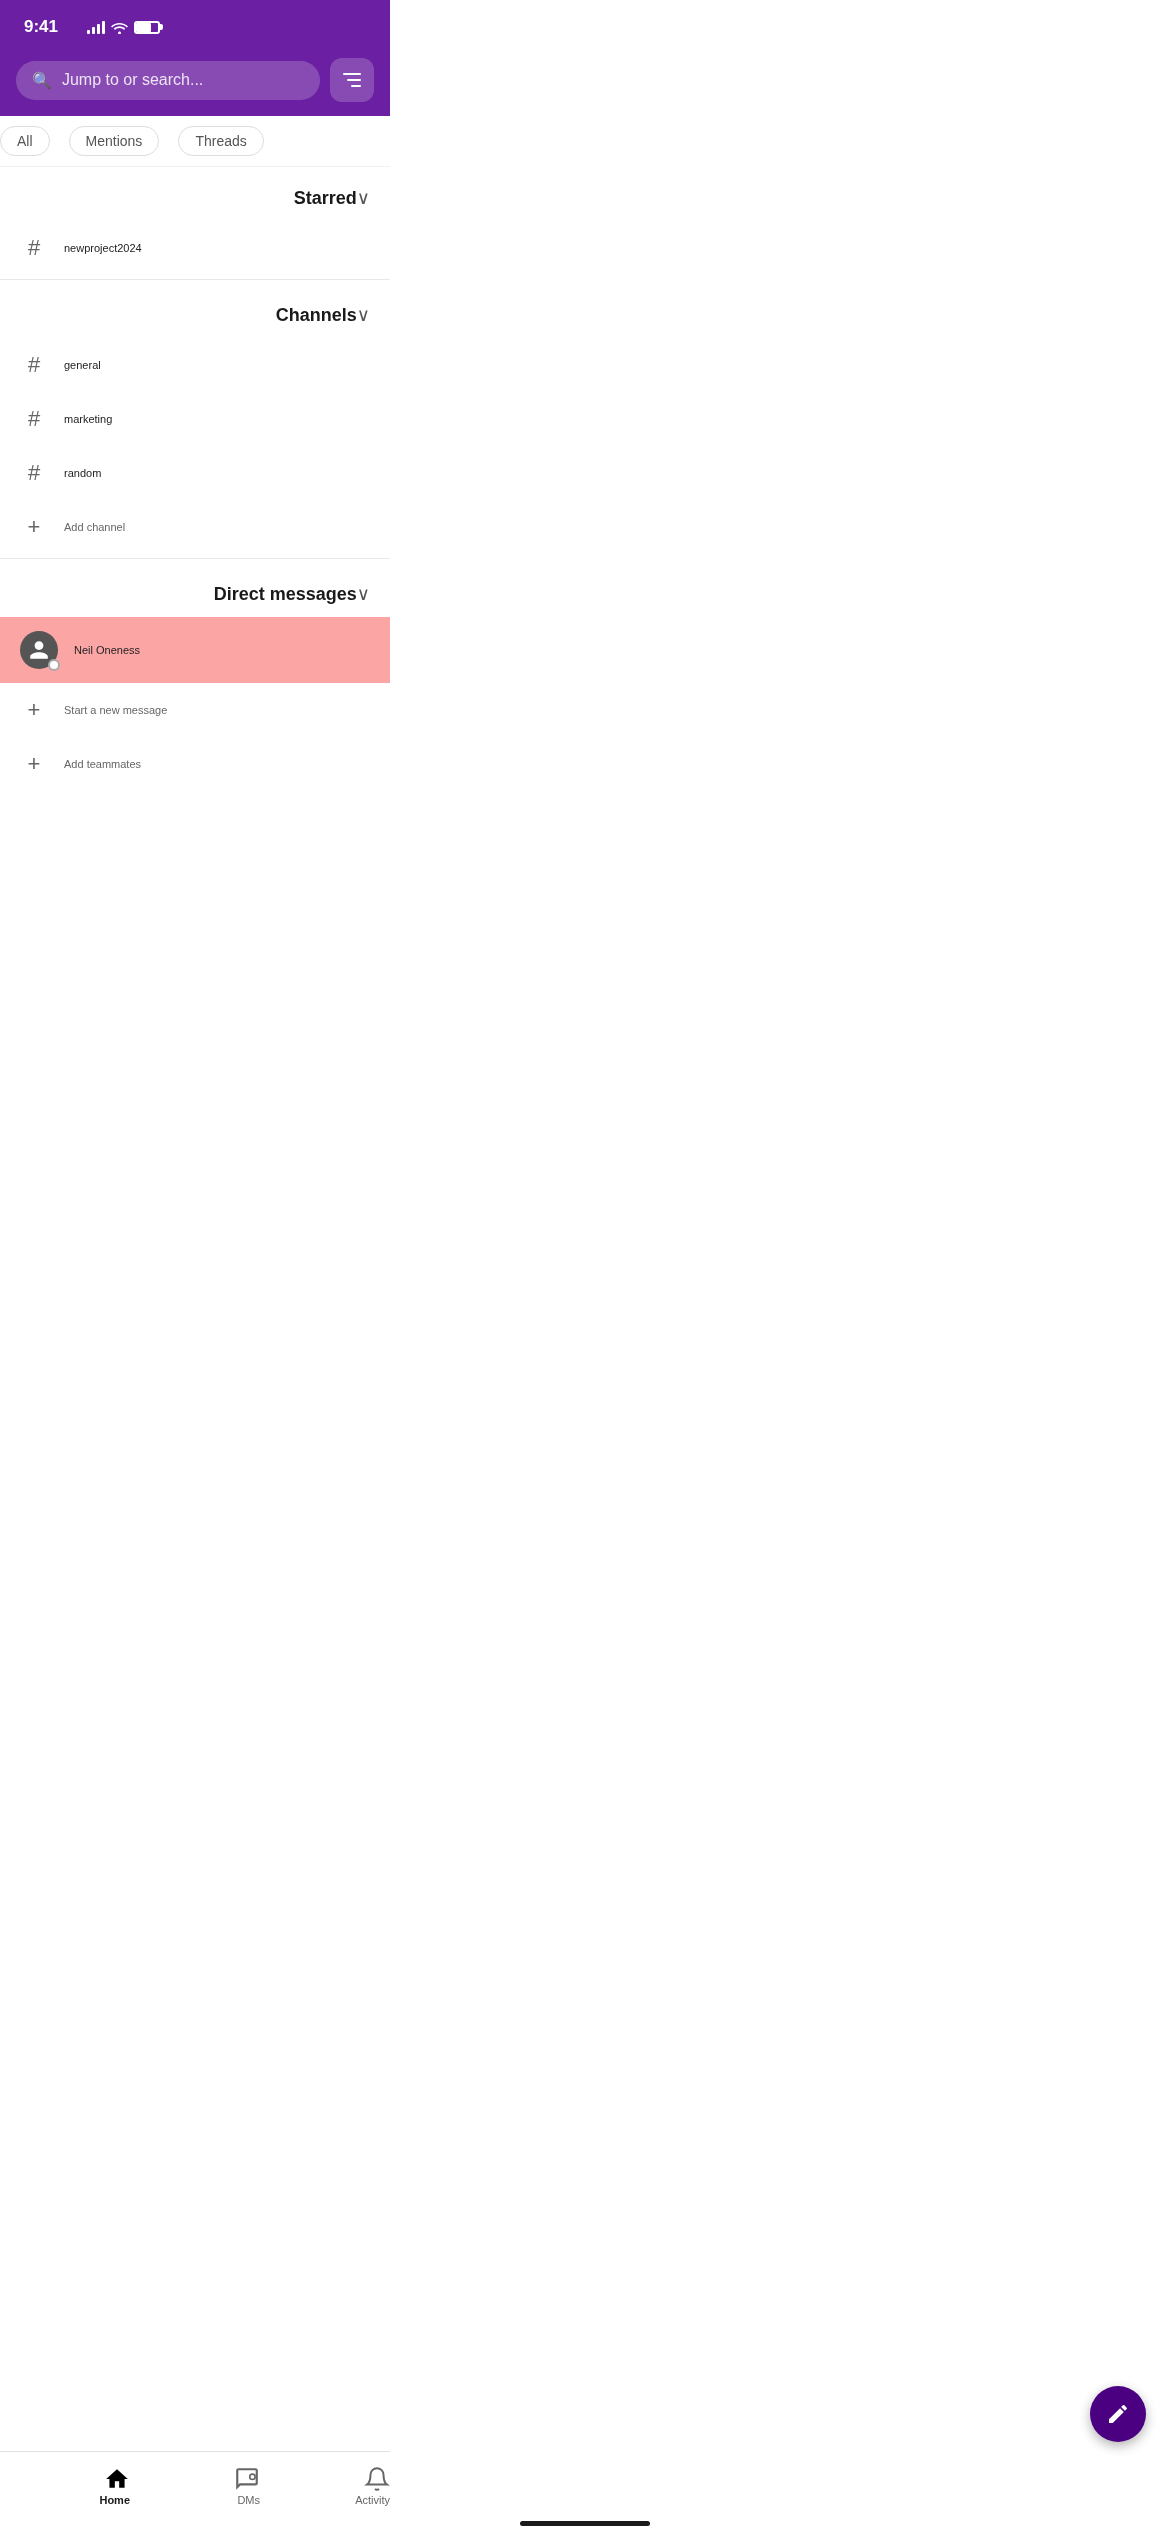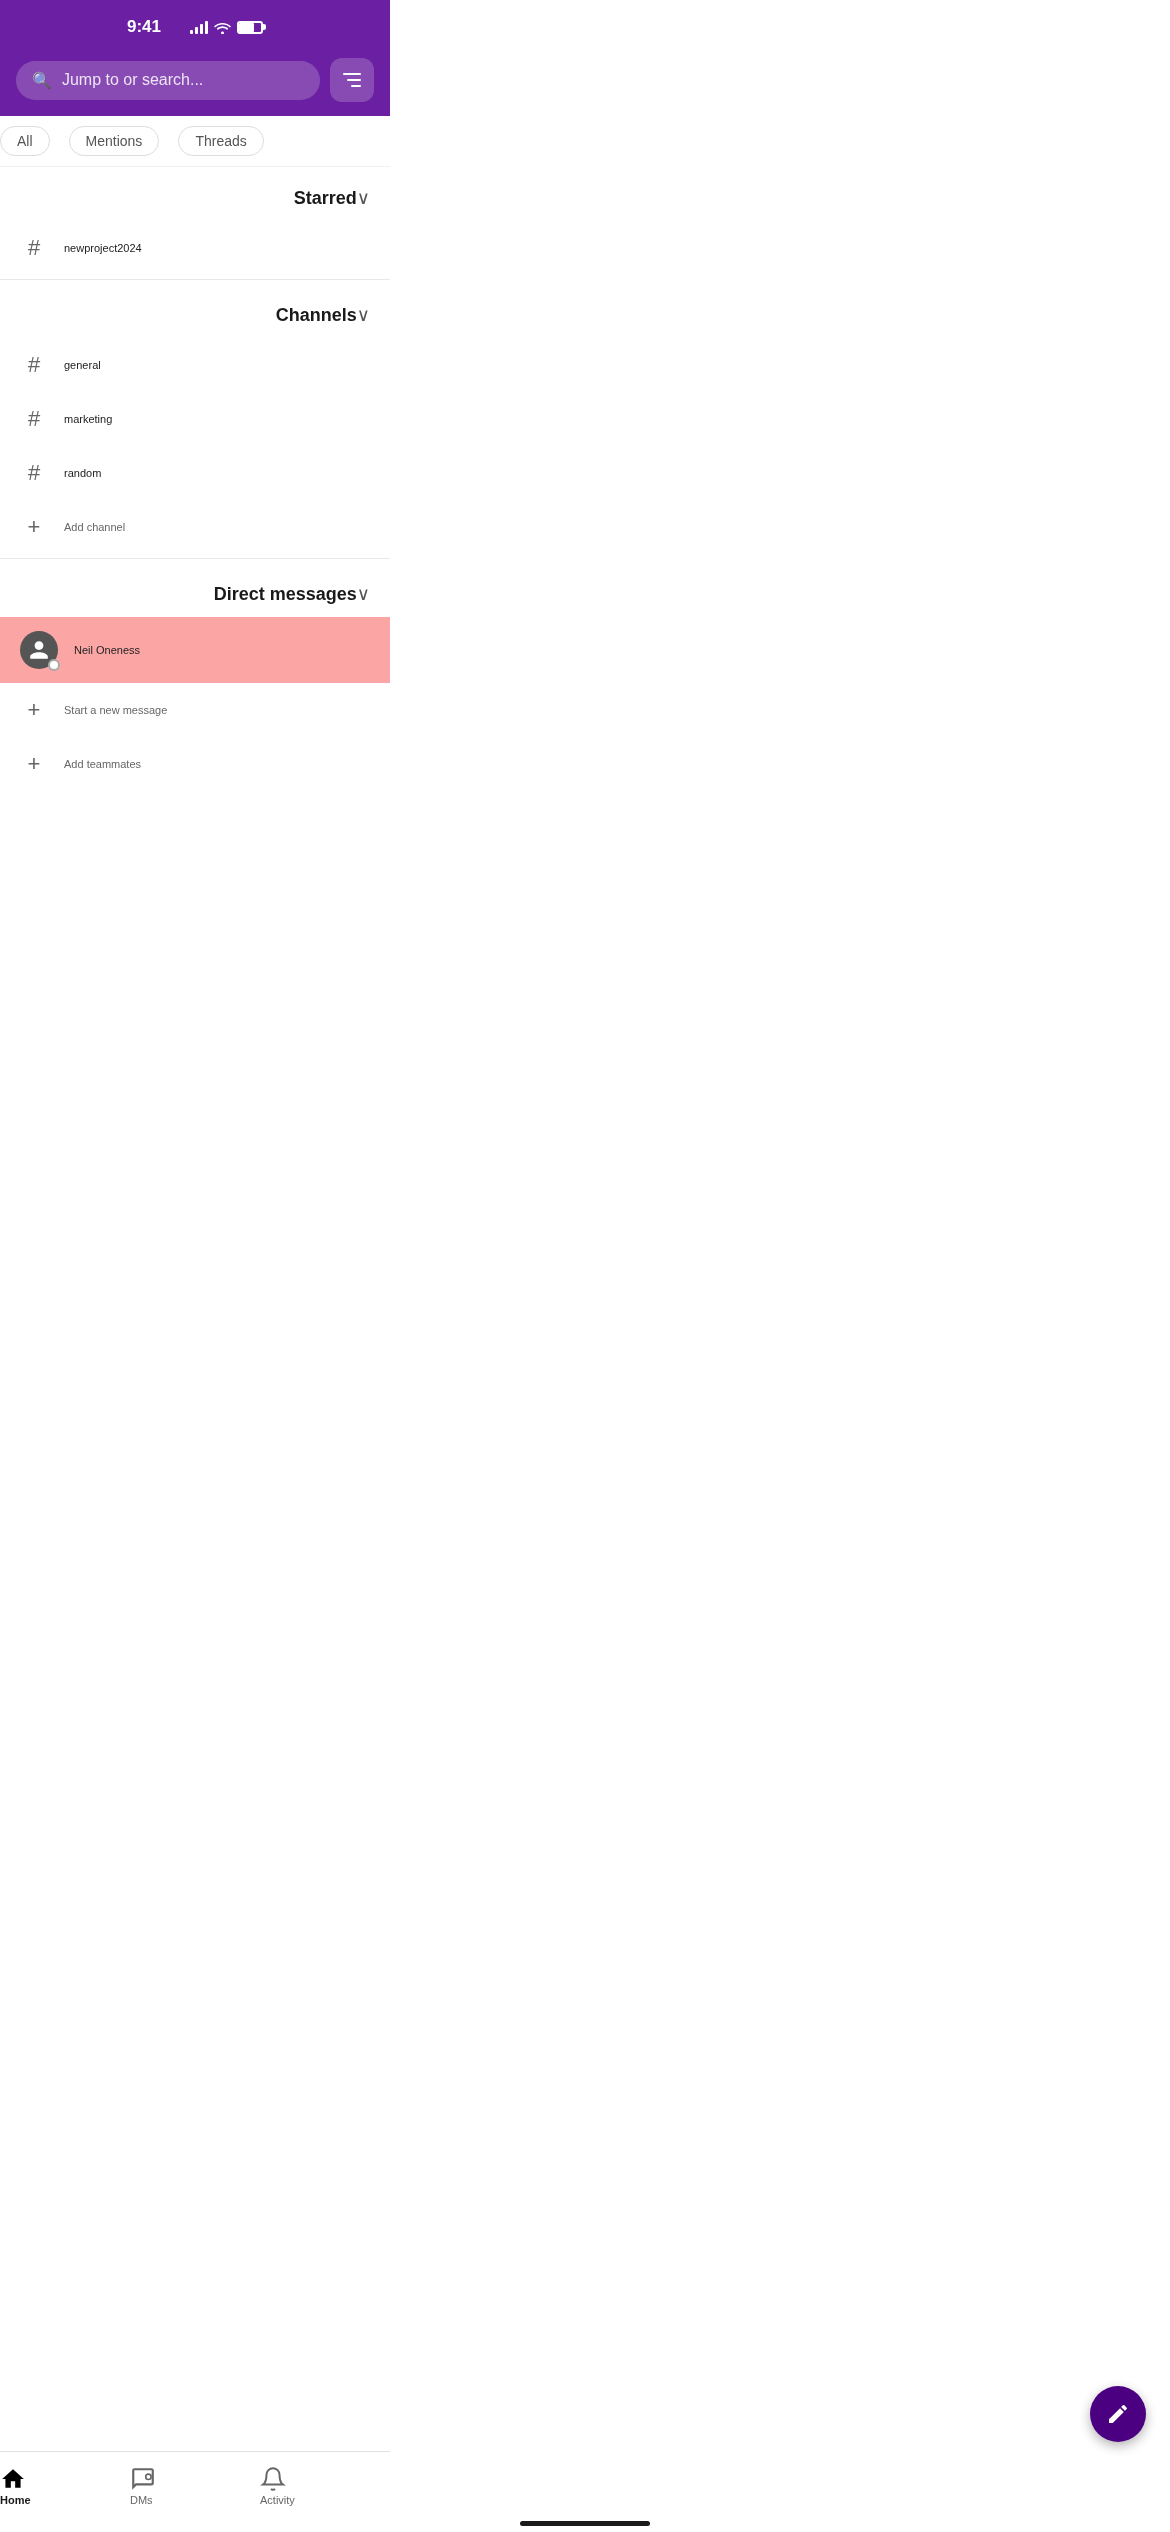--- a/index.html
+++ b/index.html
@@ -12,21 +12,21 @@
       min-height: 844px;
       position: relative;
       overflow-x: hidden;
     }
 
     
     .status-bar {
       background: #6B1FA2;
       color: #fff;
       display: flex;
-      justify-content: center;
+      justify-content: flex-start;
       align-items: center;
       padding: 14px 24px 10px 24px;
       height: 50px;
       gap: 29px;
     }
 
     .status-time {
       font-size: 17px;
       font-weight: 600;
       color: #fff;
@@ -330,21 +330,21 @@
       border-top: 1px solid #e0e0e0;
       display: flex;
       align-items: center;
       padding: 8px 0 20px 0;
     }
 
     .nav-item {
       flex: 1;
       display: flex;
       flex-direction: column;
-      align-items: flex-start;
+      align-items: flex-end;
       gap: 2px;
       cursor: pointer;
       padding: 6px 0;
     }
 
     .nav-label {
       font-size: 11px;
       color: #666;
     }
 

